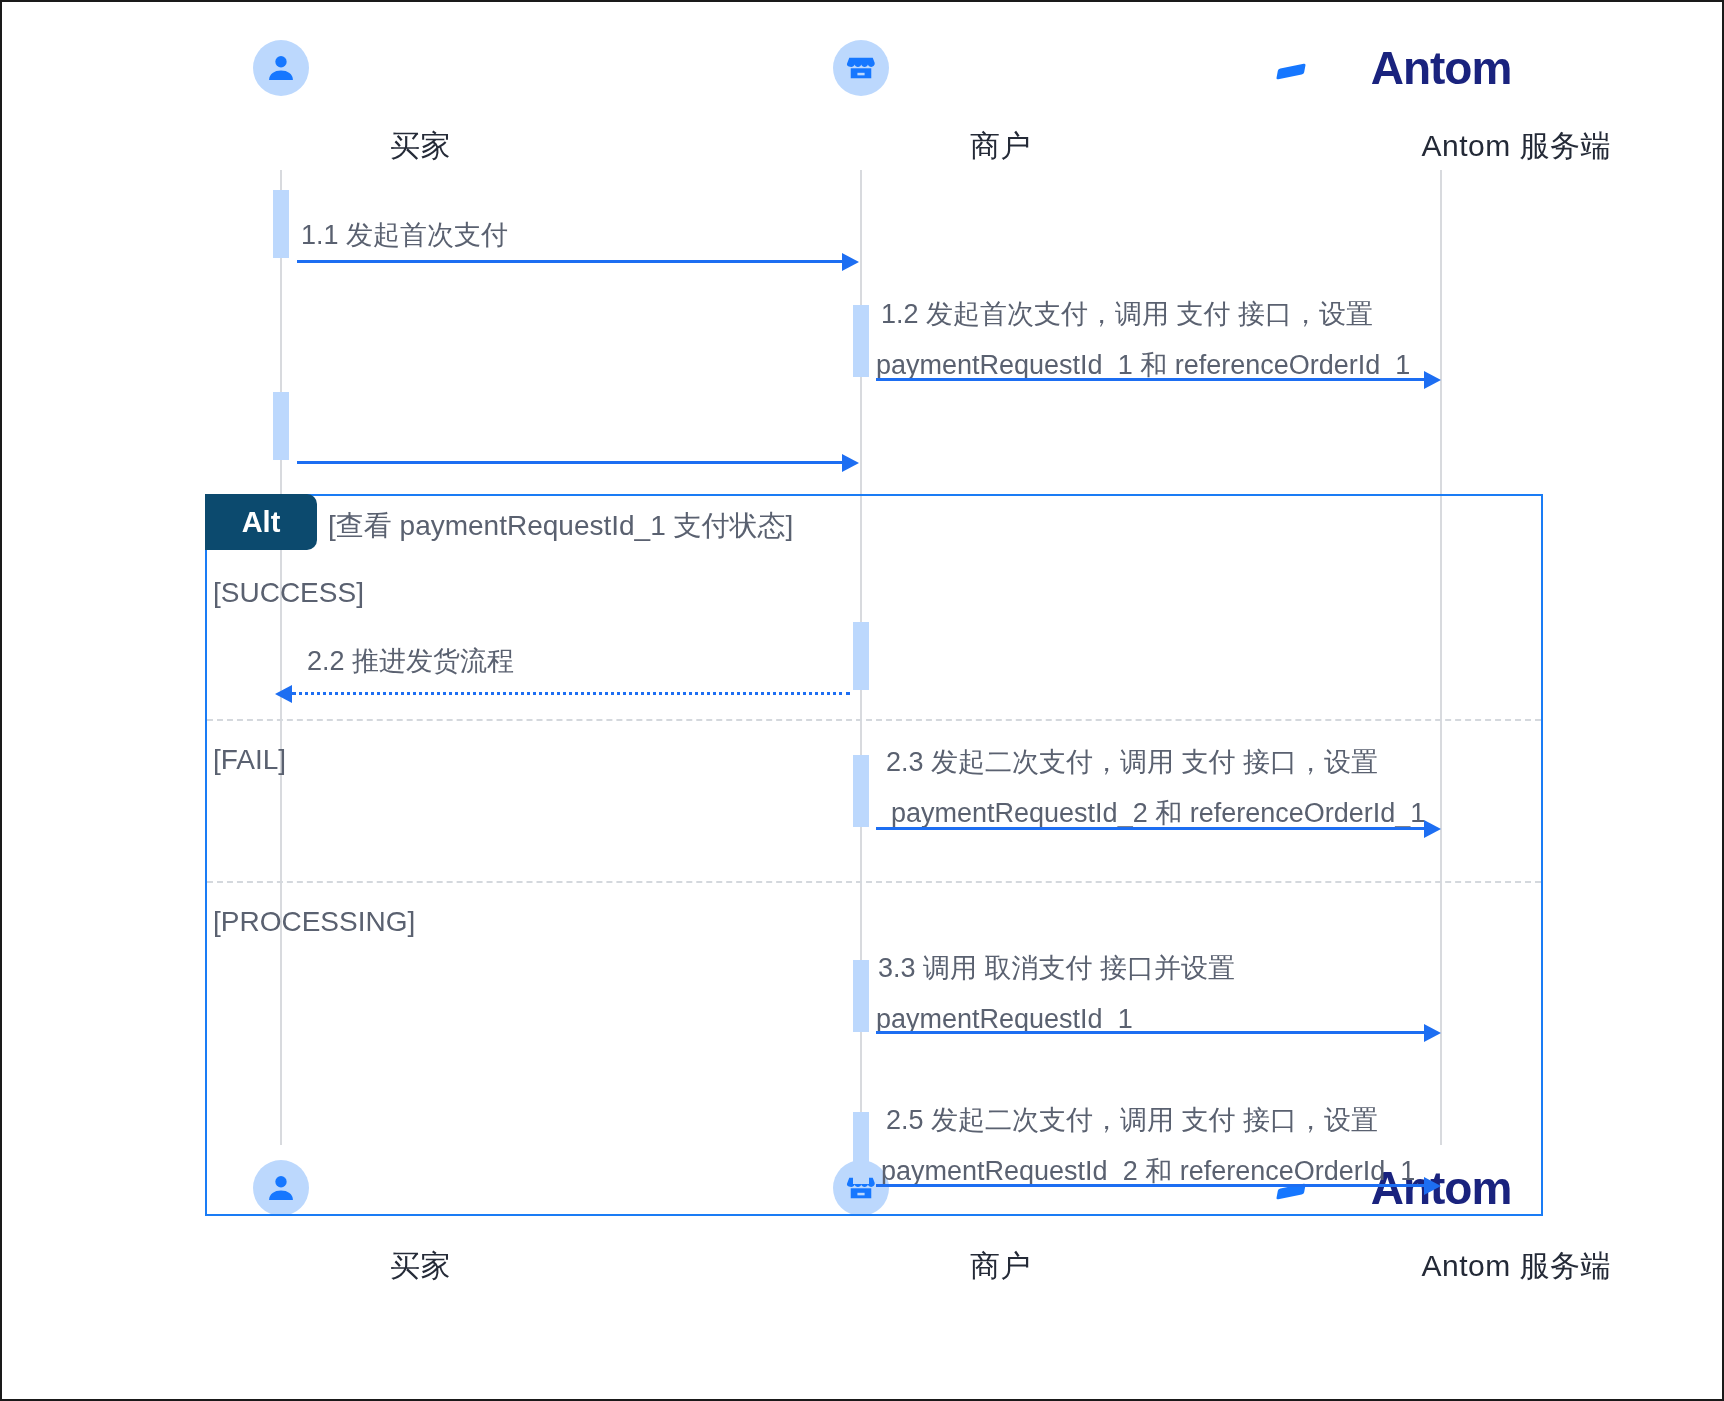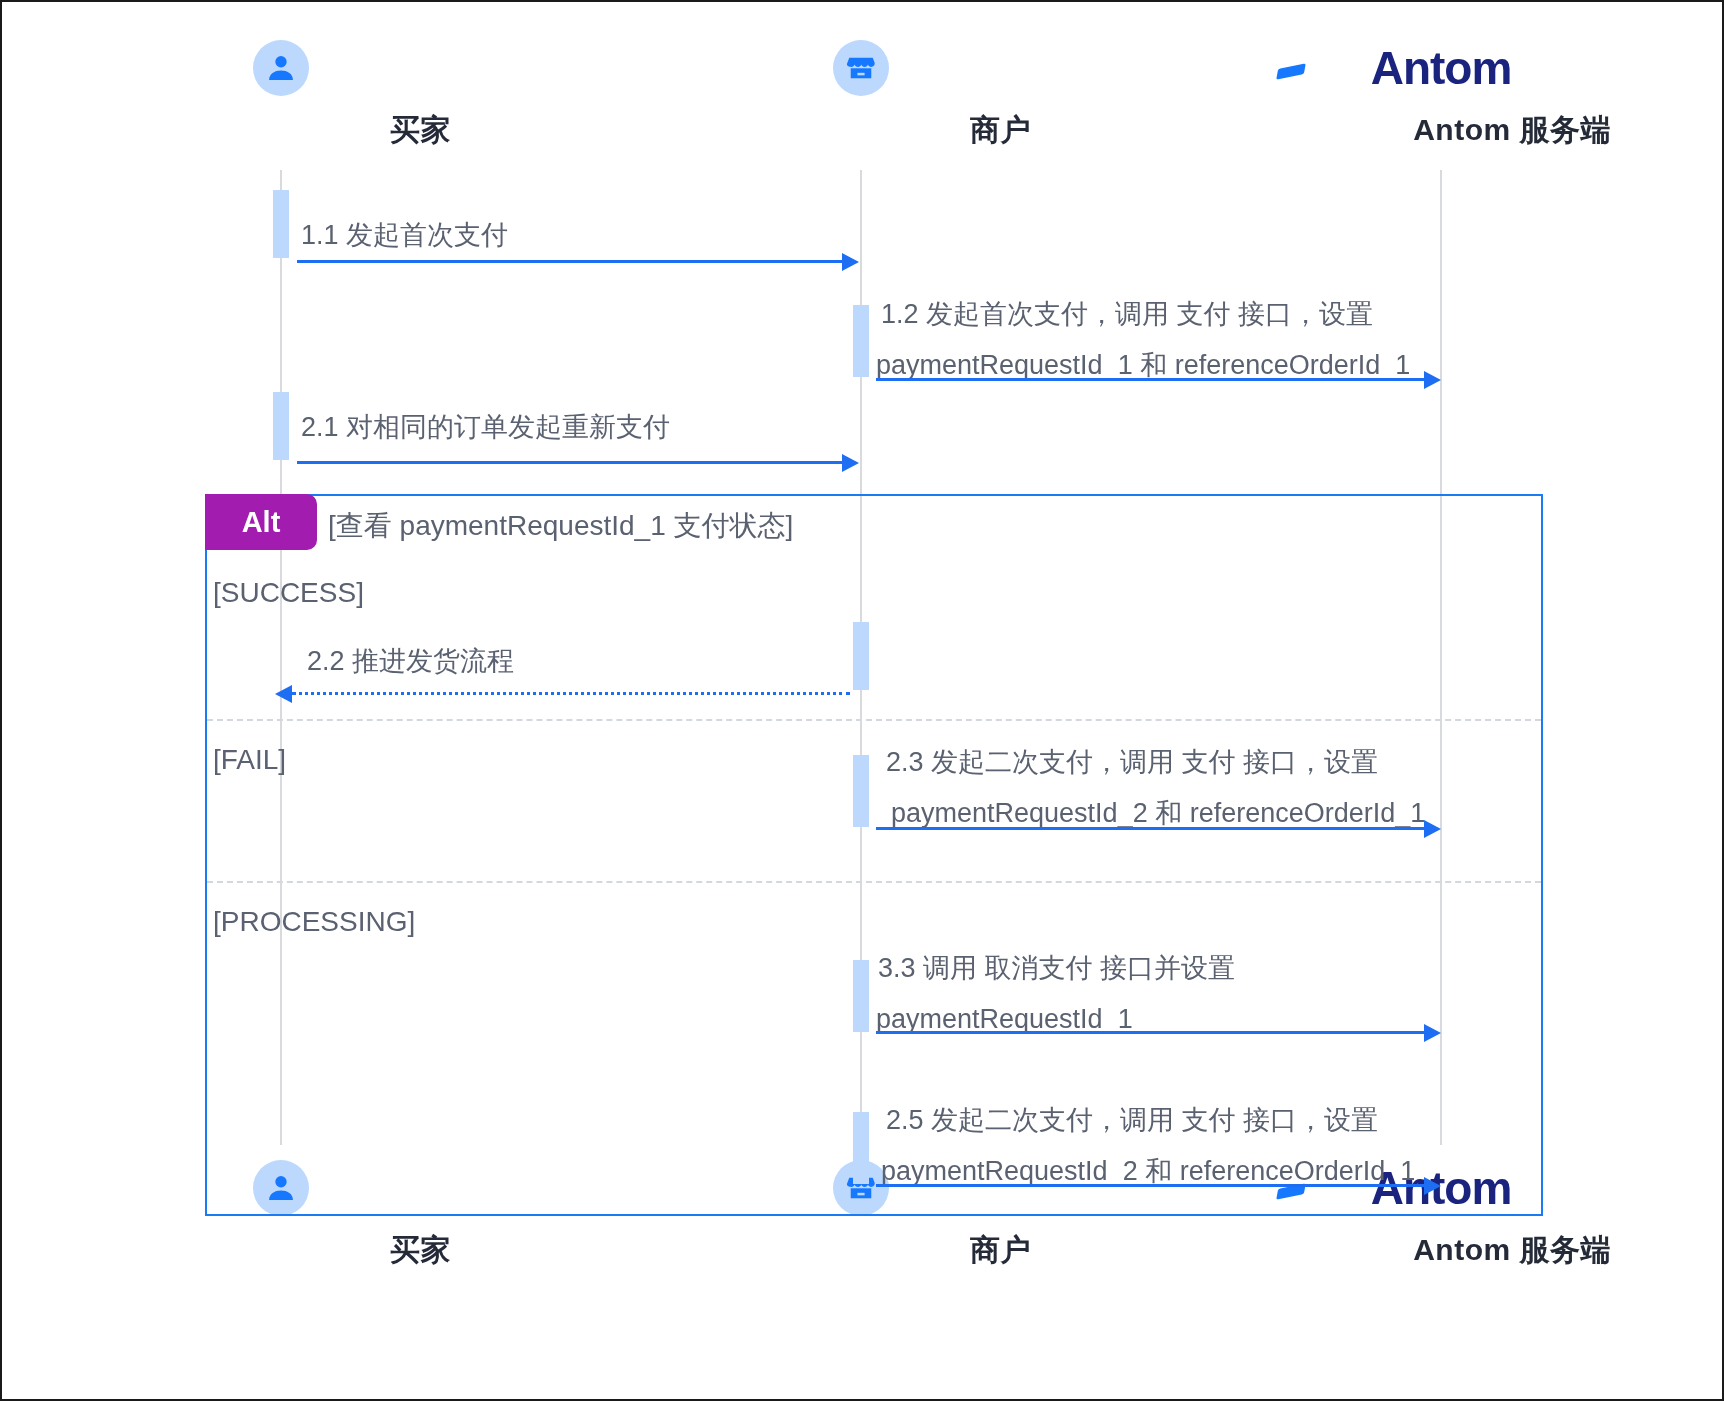--- a/index.html
+++ b/index.html
@@ -37,23 +37,23 @@
   }
   .p-icon {
     width: 56px; height: 56px;
     border-radius: 50%;
     background: #bcd8fd;
     margin: 0 auto;
     display: flex; align-items: center; justify-content: center;
   }
   .p-icon svg { display:block; }
   .p-label {
-    margin-top: 14px;
+    margin-top: 30px;
     font-size: 30px;
-    font-weight: bold;
+    font-weight: normal;
     color: #242a37;
     letter-spacing: .5px;
     white-space: nowrap;
   }
   .p-logo {
     height: 56px;
     display: flex; align-items: center; justify-content: center;
   }
   .logo-text {
     font-size: 46px;
@@ -112,21 +112,21 @@
   }
 
   
   .frag {
     position: absolute;
     border: 2px solid #1a7cf5;
     background: transparent;
   }
   .frag-tab {
     position: absolute;
-    background: #a21caf;
+    background: #0c4a6e;
     color: #ffffff;
     font-size: 29px;
     font-weight: bold;
     border-radius: 0 10px 10px 0;
     display: flex; align-items: center; justify-content: center;
   }
   .frag-cond {
     position: absolute;
     font-size: 28px;
     color: #5a6170;
@@ -217,21 +217,20 @@
     <div class="msg-line" style="left:295px; top:258px; width:545px;"></div>
     <div class="arrow-head right" style="left:840px; top:251px;"></div>
 
     <div class="activation" style="left:851px; top:303px; height:72px;"></div>
     <div class="msg-text" style="left:879px; top:290px;">1.2 发起首次支付，调用 支付 接口，设置</div>
     <div class="msg-text" style="left:874px; top:341px;">paymentRequestId_1 和 referenceOrderId_1</div>
     <div class="msg-line" style="left:874px; top:376px; width:548px;"></div>
     <div class="arrow-head right" style="left:1422px; top:369px;"></div>
 
     <div class="activation" style="left:271px; top:390px; height:68px;"></div>
-    <div class="msg-text" style="left:299px; top:403px;">2.1 对相同的订单发起重新支付</div>
     <div class="msg-line" style="left:295px; top:459px; width:545px;"></div>
     <div class="arrow-head right" style="left:840px; top:452px;"></div>
 
     <div class="frag" style="left:203px; top:492px; width:1338px; height:722px;"></div>
     <div class="frag-tab" style="left:203px; top:492px; width:112px; height:56px;">
       <span>Alt</span>
     </div>
     <div class="frag-cond" style="left:326px; top:505px;">[查看 paymentRequestId_1 支付状态]</div>
 
     <div class="frag-guard" style="left:211px; top:575px;">[SUCCESS]</div>

